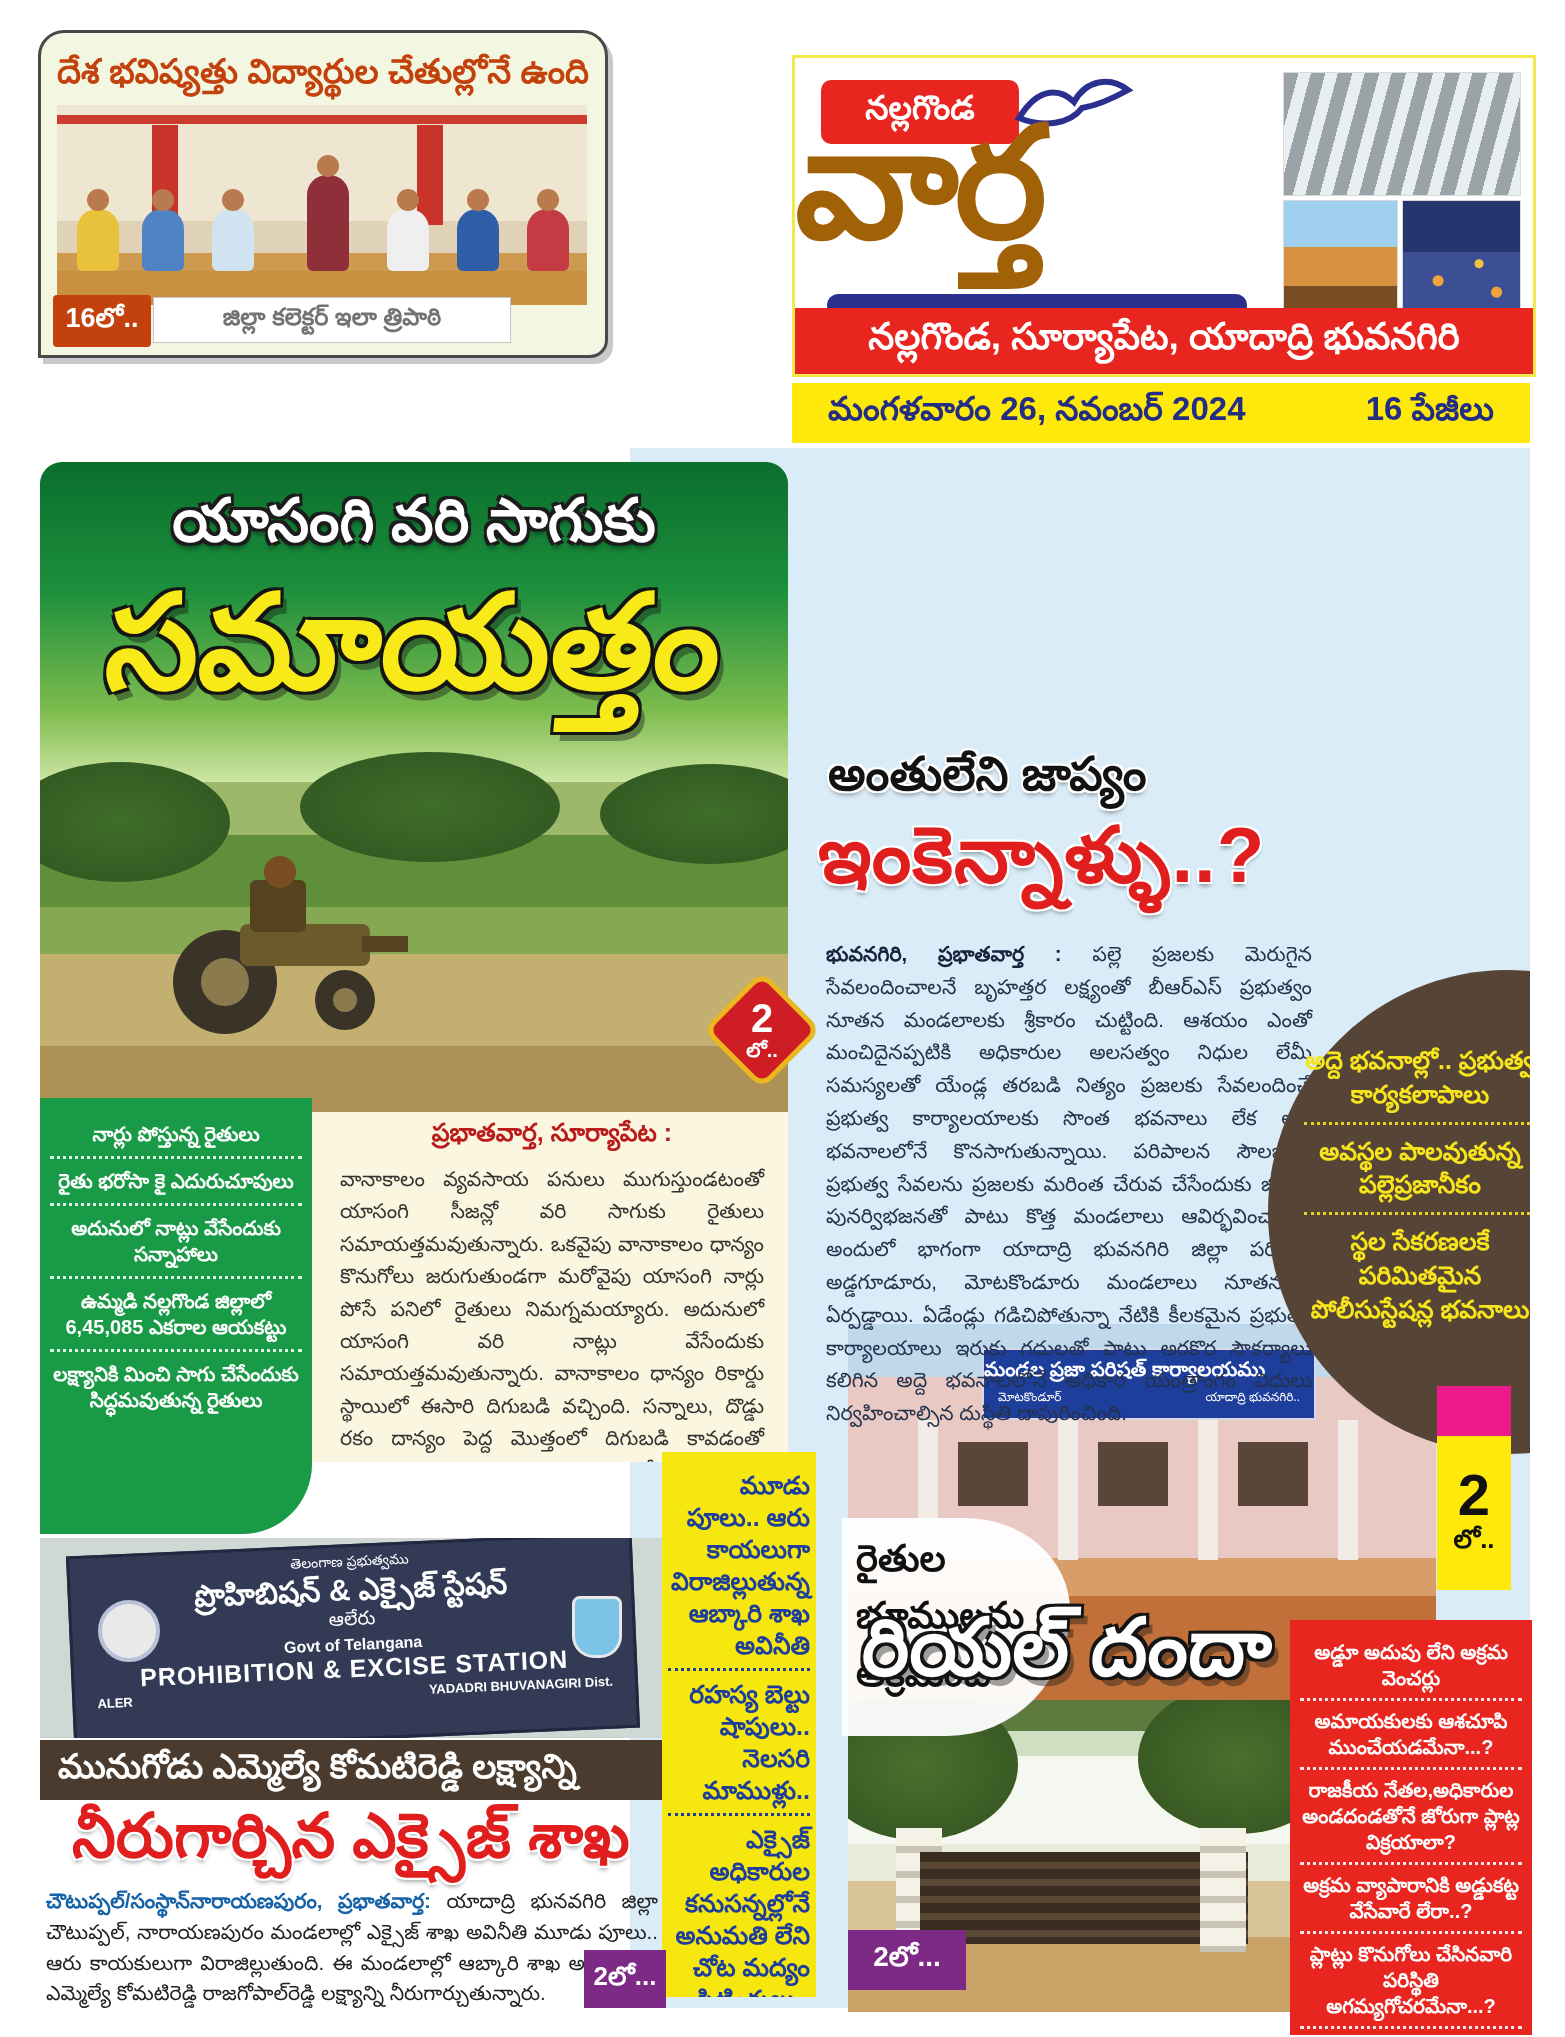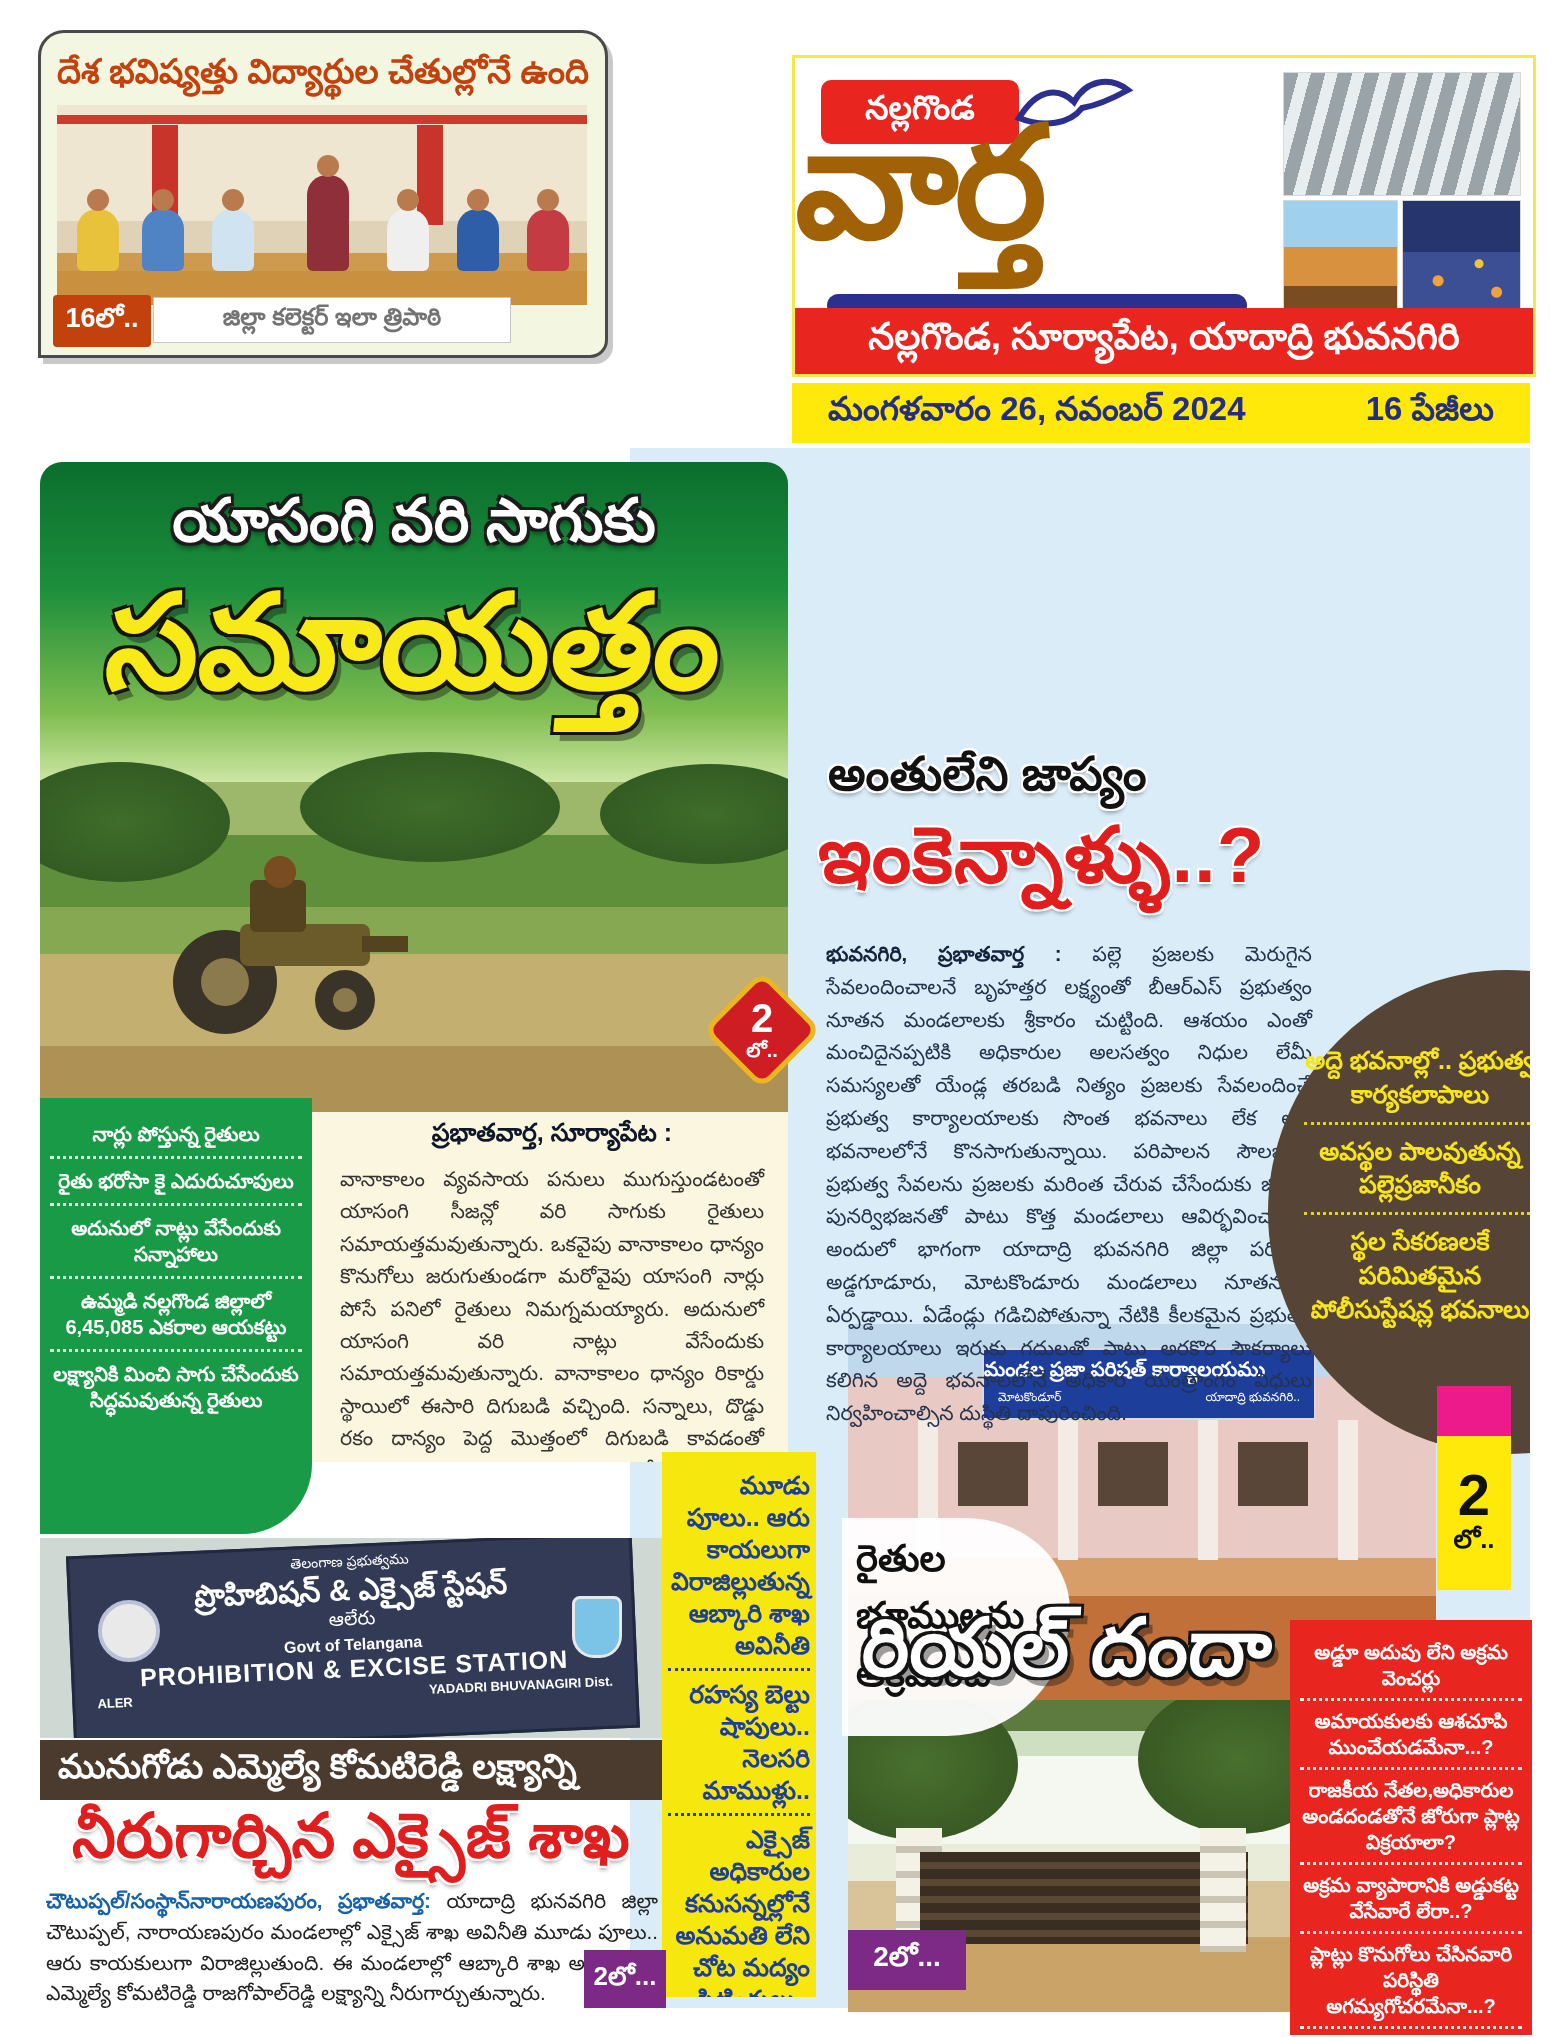--- a/index.html
+++ b/index.html
@@ -69,21 +69,21 @@
   .dtxt .num{font-size:40px;display:block;}
   .dtxt .suf{font-size:20px;display:block;margin-top:2px;}
 
   #green-box{left:40px;top:1098px;width:272px;height:436px;background:#199a47;border-radius:0 0 70px 0;z-index:3;
              padding:14px 10px;box-sizing:border-box;overflow:hidden;}
   #green-box li{color:#fff;font-size:20px;font-weight:bold;text-align:center;line-height:1.3;padding:9px 2px;}
   #green-box li:not(:last-child){border-bottom:3px dotted rgba(255,255,255,.85);}
 
   #cream-panel{left:312px;top:1058px;width:476px;height:404px;background:#fbf6df;z-index:1;
                padding:60px 24px 0 28px;box-sizing:border-box;overflow:hidden;}
-  #cp-date{text-align:center;color:#0f172a;font-weight:bold;font-size:25px;margin:0 0 10px;}
+  #cp-date{text-align:center;color:#b91c1c;font-weight:bold;font-size:25px;margin:0 0 10px;}
   #cp-body{font-size:20.5px;line-height:1.58;color:#333;text-align:justify;margin:0;}
 
   
   #lead-right{left:800px;top:430px;width:730px;height:1036px;z-index:2;overflow:hidden;}
   #lr-photo{position:relative;height:292px;
             background:linear-gradient(180deg,#f3f7f5 0 50%,#e8c49b 50% 86%,#b98d57 86% 100%);}
   .treegreen{background:radial-gradient(#517d3a,#365926)!important;}
   #lr-sign{position:absolute;left:252px;top:62px;width:214px;height:48px;
            background:linear-gradient(90deg,#cf2626 0 52%,#203e9e 52% 100%);color:#fff;font-weight:bold;font-size:21px;
            display:flex;align-items:center;justify-content:center;border:2px solid #e8e8e8;}

